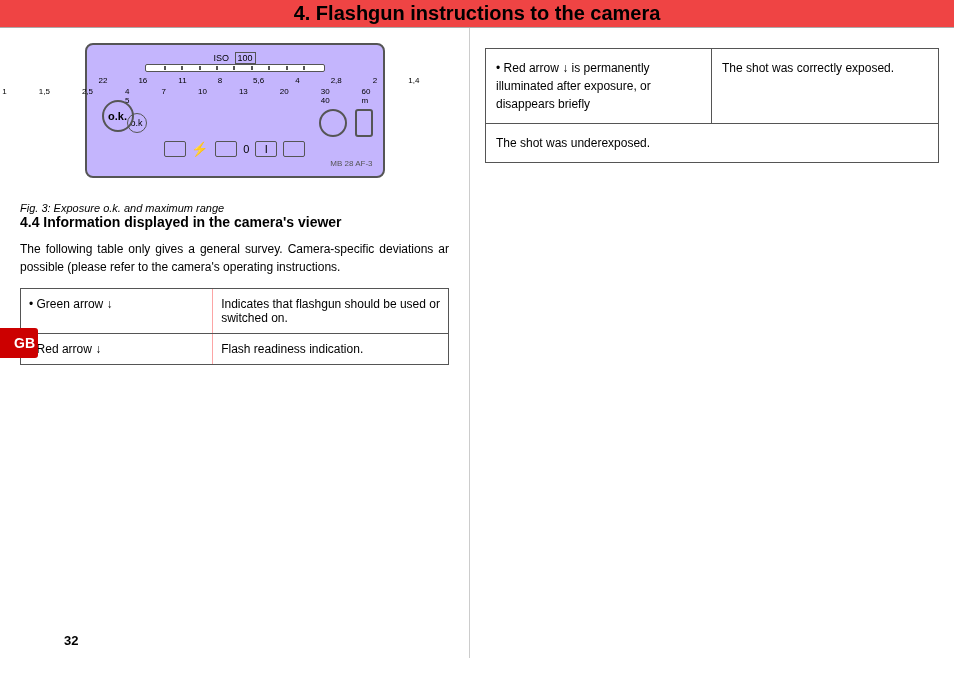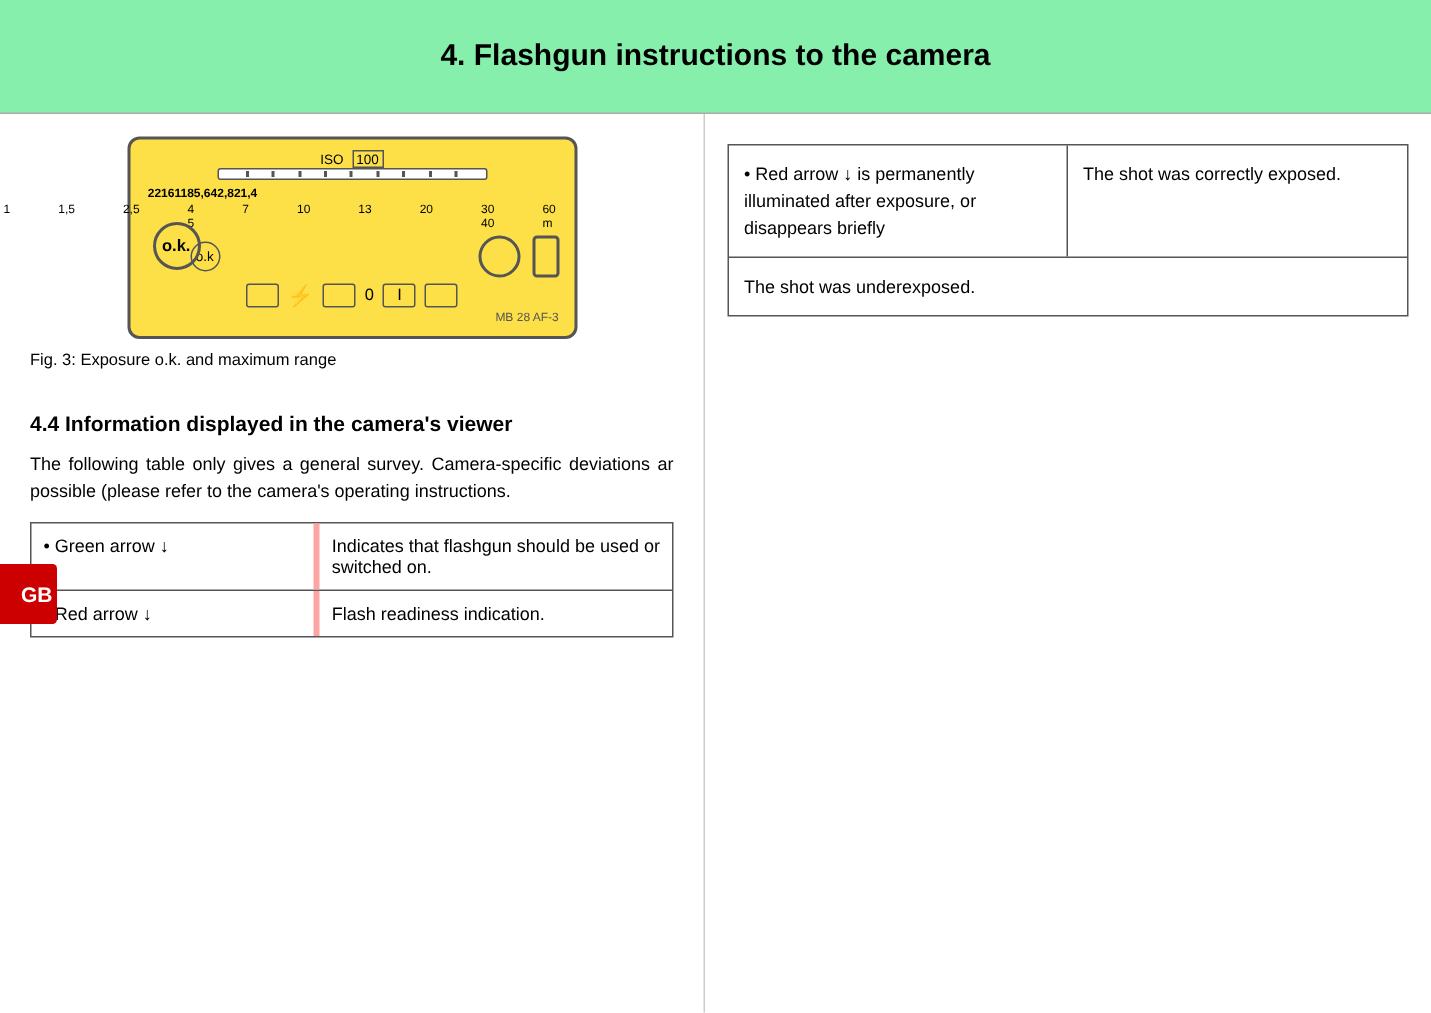--- a/index.html
+++ b/index.html
@@ -7,23 +7,23 @@
       width: 954px;
       height: 675px;
       background: #fff;
       font-family: Arial, sans-serif;
       font-size: 13px;
       color: #000;
       overflow: hidden;
     }
 
     .header {
-      background: #86efac;
+      background: #ef4444;
       text-align: center;
-      padding: 26px 0;
+      padding: 2px 0;
       font-size: 20px;
       font-weight: bold;
       border-bottom: 1px solid #aaa;
     }
 
     .main-content {
       display: flex;
       height: calc(675px - 45px);
     }
 
@@ -37,24 +37,24 @@
     .right-panel {
       width: 484px;
       padding: 10px 15px;
     }
 
     
     .camera-diagram {
       border: 2px solid #555;
       border-radius: 8px;
       width: 300px;
-      margin: 0 auto 8px auto;
+      margin: 0 auto 24px auto;
       padding: 8px 10px;
       position: relative;
-      background: #fde047;
+      background: #c4b5fd;
     }
 
     .iso-track {
       width: 180px;
       height: 8px;
       border: 1px solid #555;
       border-radius: 2px;
       position: relative;
       background: #fff;
     }
@@ -81,23 +81,25 @@
     .scale-row {
       display: flex;
       align-items: center;
       font-size: 8px;
       margin-bottom: 2px;
       padding: 0 2px;
     }
 
     .scale-numbers {
       display: flex;
+      justify-content: space-between;
       width: 100%;
       font-size: 8px;
-      font-weight: bold;
+      font-weight: normal;
+      gap: 31px;
     }
 
     .distance-row {
       display: flex;
       justify-content: flex-end;
       font-size: 8px;
       padding: 0 2px;
       margin-bottom: 4px;
       gap: 32px;
     }
@@ -175,21 +177,22 @@
 
     .mb-label {
       font-size: 8px;
       text-align: right;
       color: #555;
       margin-top: 2px;
     }
 
     .fig-caption {
       font-size: 11px;
-      margin-bottom: 28px;
+      font-style: italic;
+      margin-bottom: 0;
       text-align: left;
     }
 
     .section-title {
       font-size: 14px;
       font-weight: bold;
       margin-bottom: 10px;
     }
 
     .description-text {
@@ -209,21 +212,21 @@
       border-bottom: 1px solid #555;
     }
 
     .table-row-item:last-child {
       border-bottom: none;
     }
 
     .table-cell-left {
       width: 45%;
       padding: 8px 8px;
-      border-right: 4px solid #fca5a5;
+      border-right: 1px solid #fca5a5;
       font-size: 12px;
     }
 
     .table-cell-right {
       width: 55%;
       padding: 8px 8px;
       font-size: 12px;
       text-align: justify;
     }
 
@@ -260,21 +263,21 @@
 
     .gb-badge {
       position: absolute;
       left: 0;
       top: 300px;
       background: #c00;
       color: #fff;
       font-weight: bold;
       font-size: 14px;
       width: 38px;
-      height: 40px;
+      height: 30px;
       display: flex;
       align-items: center;
       justify-content: center;
       border-radius: 0 3px 3px 0;
       padding-left: 11px;
     }
 
     .page-number {
       position: absolute;
       bottom: 10px;

